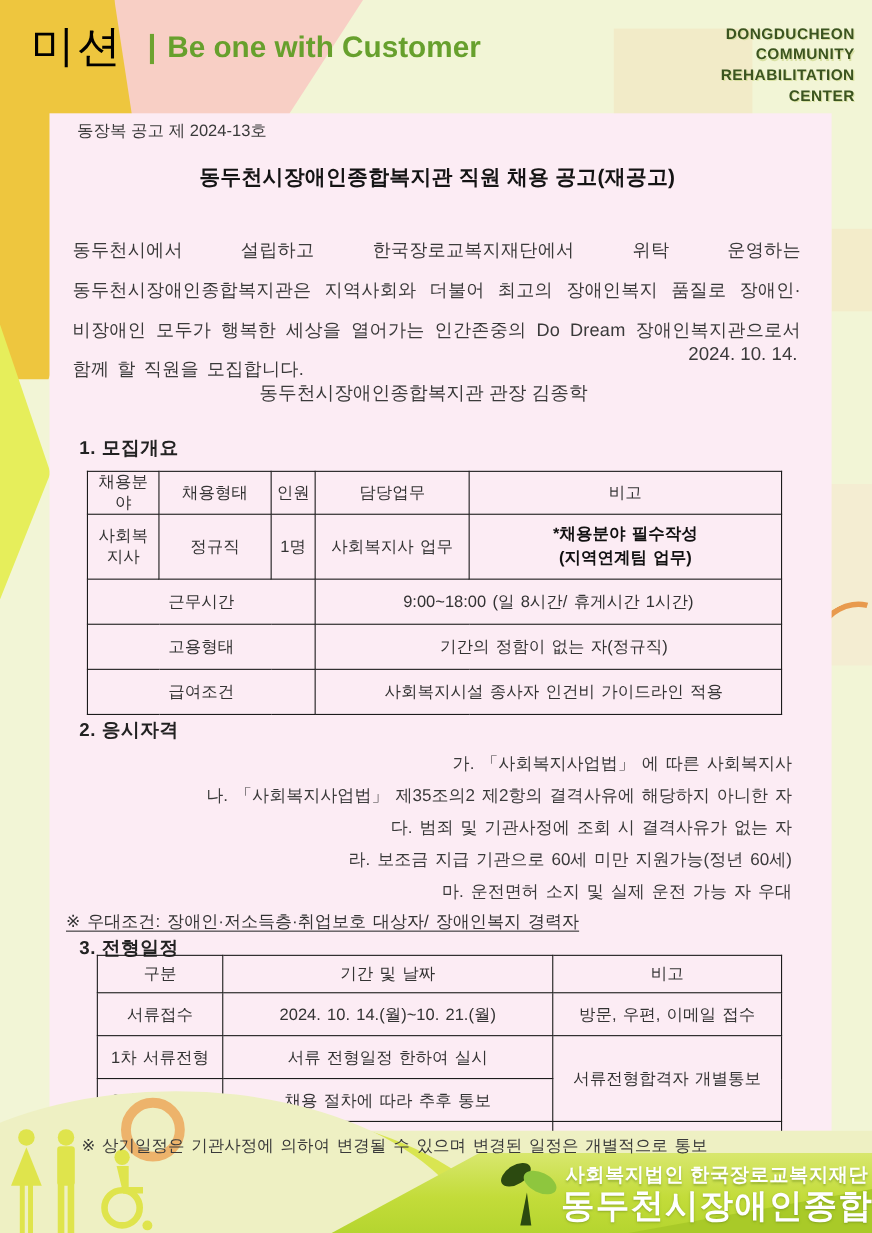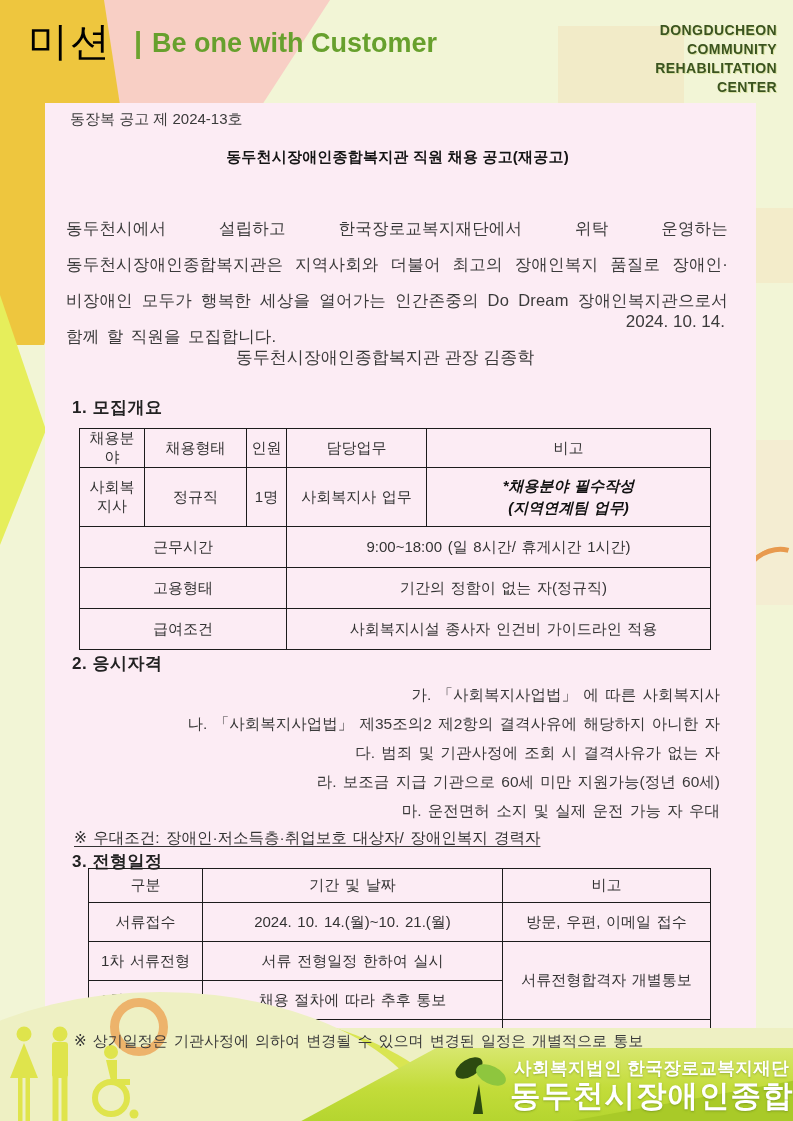--- a/index.html
+++ b/index.html
@@ -26,47 +26,47 @@
   .hdr-slogan-en{left:152px;top:28px;font-size:27px;color:#67a02d;font-weight:bold;z-index:3;}
   .hdr-slogan-kr{left:78px;top:62px;font-size:21px;font-weight:bold;color:#3e5f19;z-index:3;}
   .hdr-org{right:16px;top:21px;text-align:right;z-index:3;}
   .hdr-org div{font-size:14px;font-weight:bold;color:#3b5420;letter-spacing:.4px;line-height:19px;
     text-shadow:1px 1px 0 rgba(210,220,150,.8);}
 
   
   .card{left:45px;top:103px;width:711px;height:925px;background:#fcecf4;z-index:2;}
   .txt{position:absolute;color:#3a3a3a;z-index:3;}
   .doc-number{left:70px;top:110px;font-size:15px;}
-  .title{left:45px;top:148px;width:705px;text-align:center;font-size:15px;font-weight:bold;color:#141414;letter-spacing:.2px;}
+  .title{left:45px;top:148px;width:705px;text-align:center;font-size:19px;font-weight:bold;color:#141414;letter-spacing:.2px;}
   .intro{left:66px;top:210px;width:662px;font-size:16.5px;line-height:36px;text-align:justify;
     word-break:keep-all;word-spacing:2.5px;letter-spacing:.2px;}
   .date-line{left:45px;top:312px;width:680px;text-align:right;font-size:17px;}
   .sign-line{left:45px;top:346px;width:680px;text-align:center;font-size:17px;}
   .sec-heading{font-size:17px;font-weight:bold;color:#222;letter-spacing:.5px;}
   .s1-heading{left:72px;top:396px;}
   .s2-heading{left:72px;top:652px;}
   .s3-heading{left:72px;top:850px;}
   .s2-items{left:80px;top:680px;width:640px;text-align:right;}
   .s2-items .item{font-size:15.5px;line-height:29px;color:#3a3a3a;word-spacing:2px;}
-  .pref-note{left:74px;top:828px;font-size:15.5px;color:#333;text-decoration:underline;text-underline-offset:3px;word-spacing:2px;}
+  .pref-note{left:60px;top:828px;font-size:15.5px;color:#333;text-decoration:underline;text-underline-offset:3px;word-spacing:2px;}
   .footnote{left:74px;top:1032px;font-size:15px;color:#3a3a3a;word-spacing:2px;z-index:50;}
 
   
   table{border-collapse:collapse;position:absolute;z-index:3;table-layout:fixed;background:transparent;}
   td,th{border:1.6px solid #1c1c1c;font-size:15px;color:#333;text-align:center;vertical-align:middle;
     padding:0 4px;font-weight:normal;word-spacing:1.5px;}
   .t1{left:79px;top:428px;width:631px;}
   .t3{left:88px;top:868px;width:622px;}
   .t1 .hrow td{height:33px;}
   .t1 .mrow td{height:58px;}
   .t1 .xrow td{height:40px;}
   .t3 .hrow td{height:33px;}
   .t3 tr td{height:38px;}
   td.left{text-align:center;padding-left:14px;}
-  .bold-note{font-weight:bold;color:#111;line-height:22px;font-style:italic;}
+  .bold-note{font-weight:bold;color:#111;line-height:22px;}
 
   
   .pale-strip{left:0;top:1028px;width:793px;height:93px;background:#eef0c3;z-index:40;}
   .lime-curve{left:-80px;top:1008px;width:560px;height:320px;border-radius:50%;background:#d9e551;z-index:41;}
   .pale-curve{left:-120px;top:992px;width:560px;height:320px;border-radius:50%;background:#eef0c3;z-index:42;}
   .bright-band{left:0;top:1048px;width:793px;height:73px;
     background:linear-gradient(180deg,#d8e76e 0%,#c3dc3a 55%,#b5d52f 100%);
     clip-path:polygon(55% 0,100% 0,100% 100%,38% 100%);z-index:45;}
   .dark-wedge{left:0;top:1048px;width:793px;height:73px;background:#a9ca28;
     clip-path:polygon(100% 45%,100% 100%,72% 100%);z-index:46;}

